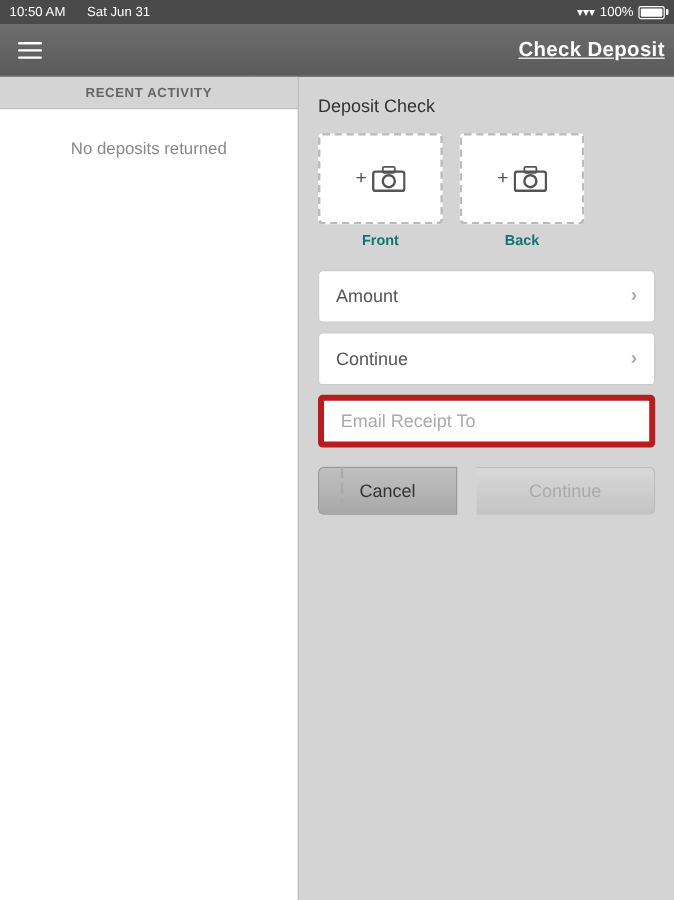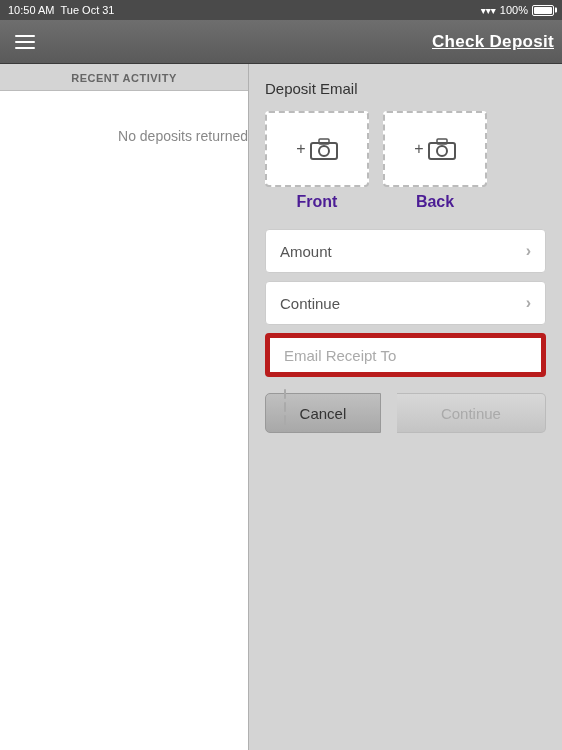--- a/index.html
+++ b/index.html
@@ -16,21 +16,21 @@
     .status-bar {
       height: 20px;
       background: #4a4a4a;
       display: flex;
       align-items: center;
       justify-content: space-between;
       padding: 0 8px;
       color: white;
       font-size: 11px;
     }
-    .status-left { display: flex; gap: 6px; }
+    .status-left { display: flex; gap: 18px; }
     .status-right { display: flex; align-items: center; gap: 4px; font-size: 11px; }
     .battery-icon {
       display: inline-flex; align-items: center;
       border: 1.5px solid white; border-radius: 2px;
       width: 22px; height: 11px; position: relative; padding: 1px;
     }
     .battery-icon::after {
       content: '';
       position: absolute; right: -4px; top: 50%; transform: translateY(-50%);
       width: 2px; height: 5px; background: white; border-radius: 0 1px 1px 0;
@@ -95,22 +95,22 @@
       font-weight: 600;
       color: #666;
       letter-spacing: 0.5px;
       border-bottom: 1px solid #bbb;
       background: #d4d4d4;
     }
     .no-deposits {
       flex: 1;
       display: flex;
       align-items: flex-start;
-      justify-content: flex-end;
-      padding-top: 37px;
+      justify-content: center;
+      padding-top: 24px;
       background: white;
     }
     .no-deposits-text {
       color: #888;
       font-size: 14px;
     }
 
     
     .right-panel {
       flex: 1;
@@ -153,23 +153,23 @@
     .check-slot-box .plus {
       color: #555;
       font-size: 16px;
       font-weight: 300;
     }
     .camera-icon-svg {
       width: 28px;
       height: 22px;
     }
     .check-slot-label {
-      font-size: 16px;
+      font-size: 12px;
       font-weight: 600;
-      color: #4c1d95;
+      color: #0f766e;
     }
 
     
     .form-row {
       background: white;
       border: 1px solid #ccc;
       border-radius: 4px;
       height: 44px;
       display: flex;
       align-items: center;
@@ -253,21 +253,21 @@
       background: #aaa;
       border-radius: 1px;
     }
   </style>
 </head>
 <body>
 
 <div class="status-bar">
   <div class="status-left">
     <span>10:50 AM</span>
-    <span>Tue Oct 31</span>
+    <span>Sat Jun 31</span>
   </div>
   <div class="status-right">
     <span class="wifi-icon">▾▾▾</span>
     <span>100%</span>
     <span class="battery-icon">
       <span class="battery-fill"></span>
     </span>
   </div>
 </div>
 
@@ -289,21 +289,21 @@
     </div>
   </div>
 
   <div class="divider-handle">
     <span></span>
     <span></span>
     <span></span>
   </div>
 
   <div class="right-panel">
-    <div class="deposit-check-title">Deposit Email</div>
+    <div class="deposit-check-title">Deposit Check</div>
 
     
     <div class="check-images">
       <div class="check-slot">
         <div class="check-slot-box">
           <span class="plus">+</span>
           <svg class="camera-icon-svg" viewBox="0 0 28 22" fill="none" xmlns="http://www.w3.org/2000/svg">
             <rect x="1" y="5" width="26" height="16" rx="2" stroke="#555" stroke-width="2" fill="none"></rect>
             <circle cx="14" cy="13" r="5" stroke="#555" stroke-width="2" fill="none"></circle>
             <rect x="9" y="1" width="10" height="5" rx="1" stroke="#555" stroke-width="1.5" fill="none"></rect>

